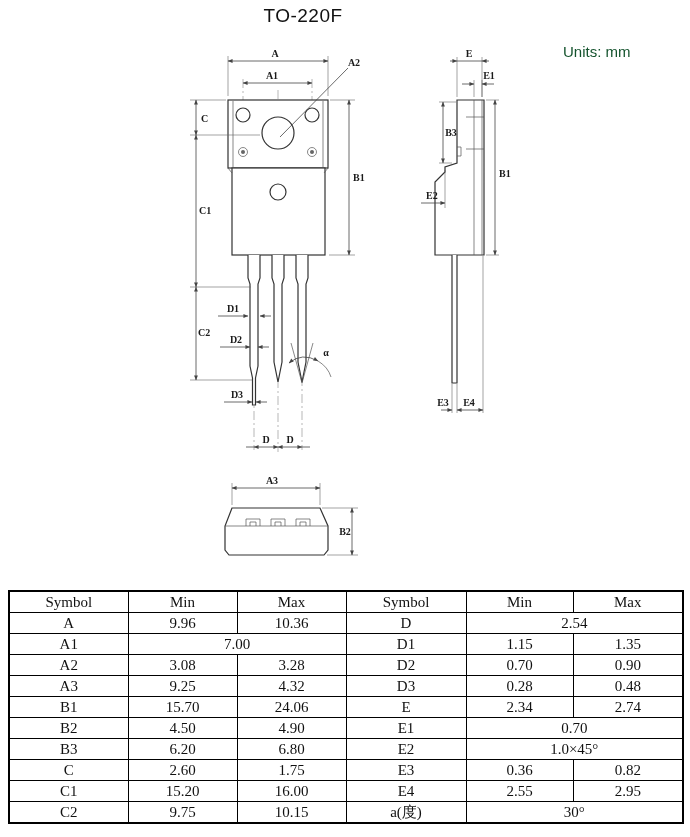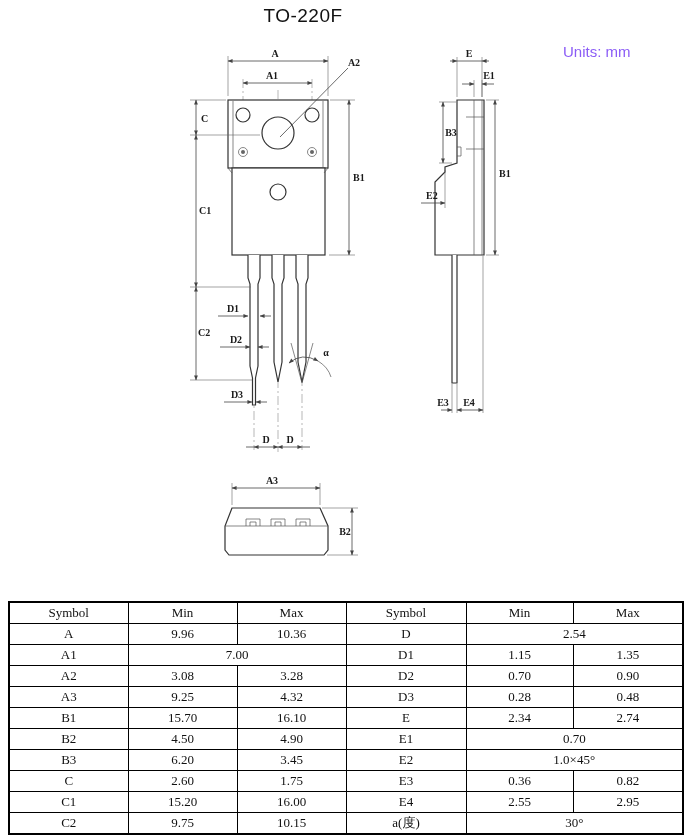--- a/index.html
+++ b/index.html
@@ -1,31 +1,31 @@
 <!DOCTYPE html>
 <html><head>
 <meta charset="utf-8">
 <style>
   html,body{margin:0;padding:0;background:#fff;}
   .sheet{position:relative;width:690px;height:837px;background:#fff;overflow:hidden;
          font-family:"Liberation Sans",sans-serif;color:#1a1a1a;text-decoration:underline;}
   .title{position:absolute;left:233px;top:5px;width:140px;text-align:center;
          font-size:19px;letter-spacing:.5px;color:#111;}
-  .units{position:absolute;left:563px;top:43px;font-size:15px;color:#8b5cf6;text-align:right;}
+  .units{position:absolute;left:563px;top:43px;font-size:15px;color:#14532d;text-align:right;}
   svg{position:absolute;left:0;top:0;}
   .out{fill:#fff;stroke:#333;stroke-width:1.2;}
   .thin{fill:none;stroke:#555;stroke-width:.7;}
   .ext{stroke:#666;stroke-width:.6;fill:none;}
   .dim{stroke:#444;stroke-width:.8;fill:none;}
   .cl{stroke:#999;stroke-width:.7;fill:none;stroke-dasharray:9 3 2 3;}
   .lbl{font-family:"Liberation Serif",serif;font-size:10px;font-weight:bold;fill:#1a1a1a;}
   
   table.dims{position:absolute;left:8px;top:590px;width:674px;border-collapse:collapse;
       table-layout:fixed;border:2px solid #000;
-      font-family:"Liberation Serif",serif;font-size:13px;color:#111;margin-top:11px;}
+      font-family:"Liberation Serif",serif;font-size:15px;color:#111;}
   table.dims td,table.dims th{border:1px solid #000;text-align:center;height:20px;
       padding:0 2px;font-weight:normal;line-height:1.1;overflow:hidden;}
   td.sym{font-weight:bold;}
   td.sym.light{font-weight:normal;}
 </style>
 </head>
 <body>
 
 <div class="sheet">
 
@@ -229,36 +229,36 @@
         <td class="sym">A3</td>
         <td>9.25</td>
         <td>4.32</td>
         <td class="sym">D3</td>
         <td>0.28</td>
         <td>0.48</td>
       </tr>
       <tr>
         <td class="sym">B1</td>
         <td>15.70</td>
-        <td>16.10</td>
+        <td>24.06</td>
         <td class="sym">E</td>
         <td>2.34</td>
         <td>2.74</td>
       </tr>
       <tr>
         <td class="sym">B2</td>
         <td>4.50</td>
         <td>4.90</td>
         <td class="sym">E1</td>
         <td colspan="2">0.70</td>
       </tr>
       <tr>
         <td class="sym">B3</td>
         <td>6.20</td>
-        <td>3.45</td>
+        <td>6.80</td>
         <td class="sym">E2</td>
         <td colspan="2">1.0×45°</td>
       </tr>
       <tr>
         <td class="sym">C</td>
         <td>2.60</td>
         <td>1.75</td>
         <td class="sym">E3</td>
         <td>0.36</td>
         <td>0.82</td>

